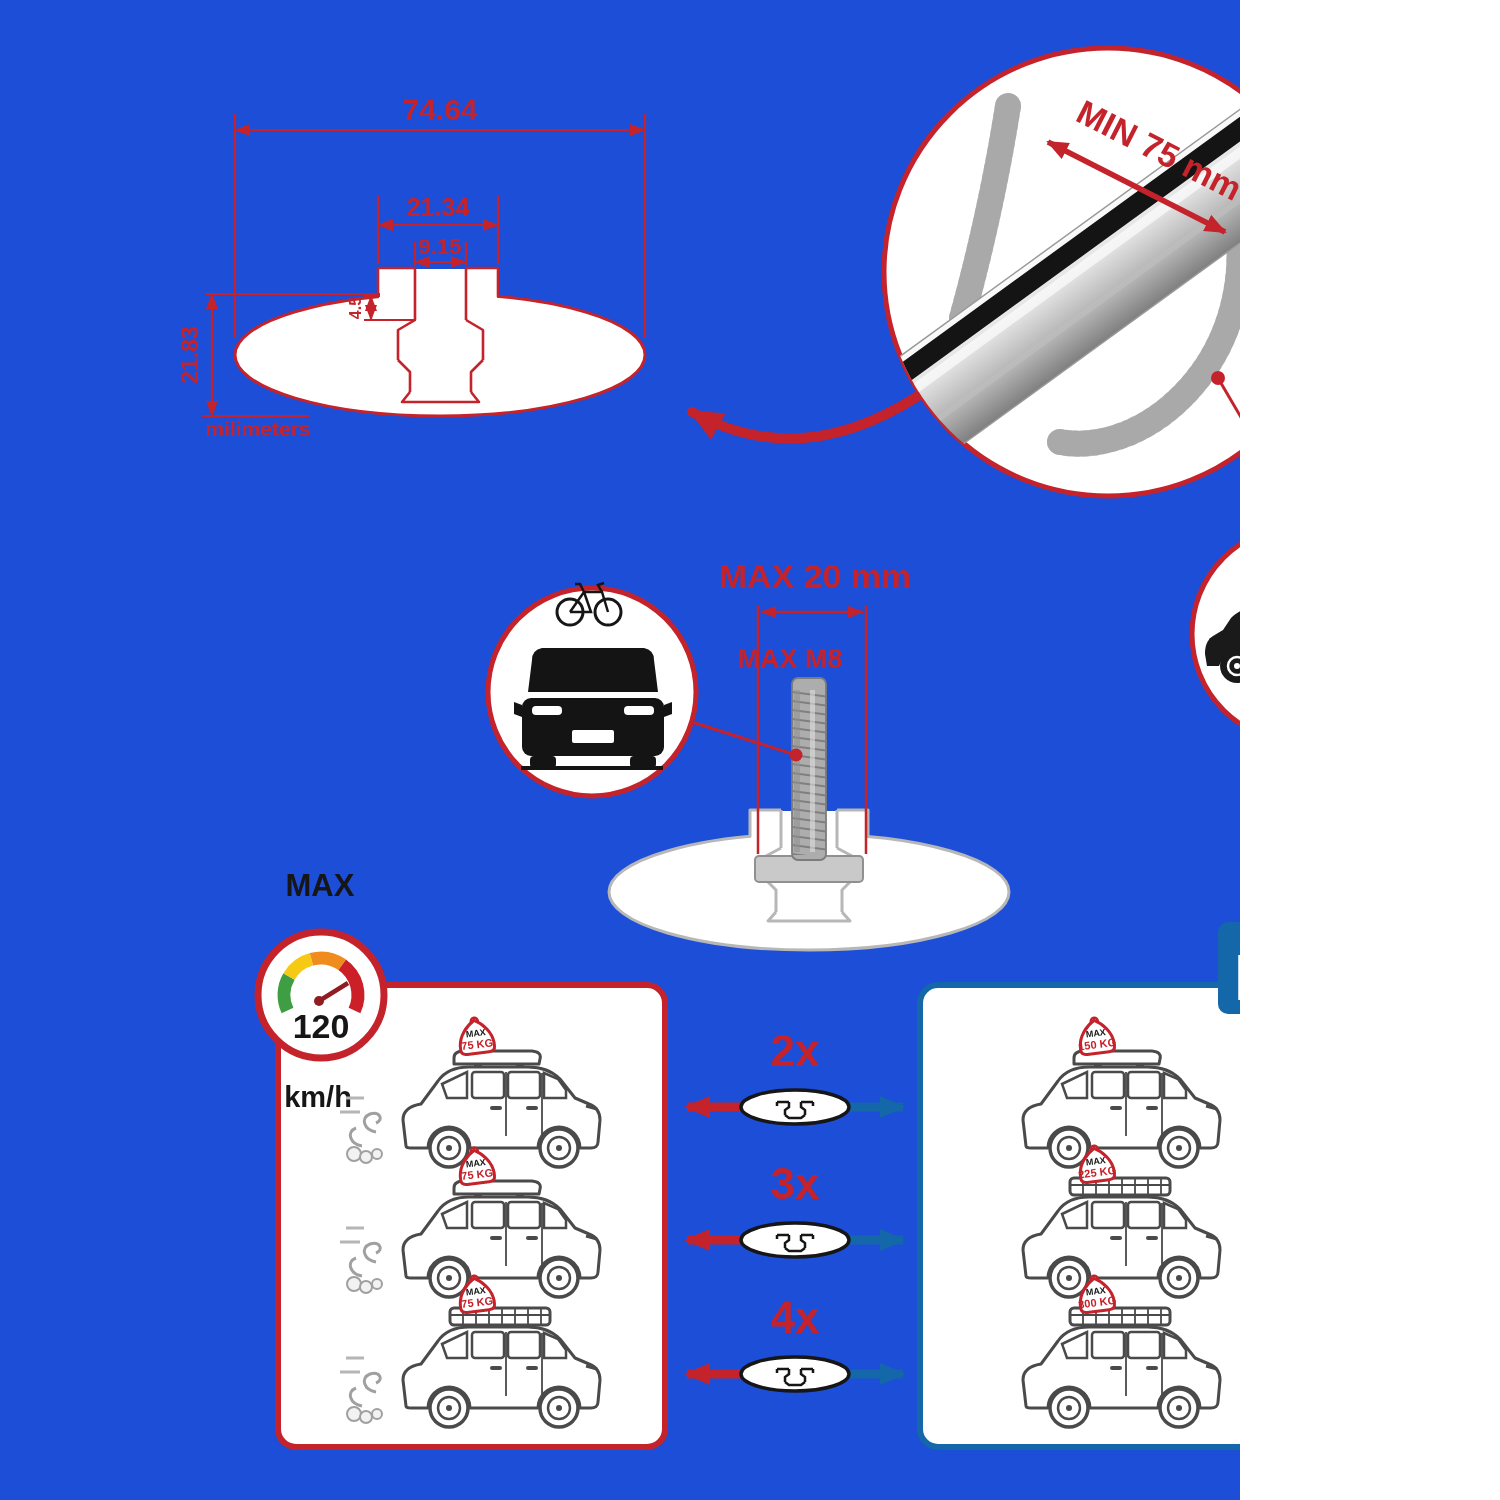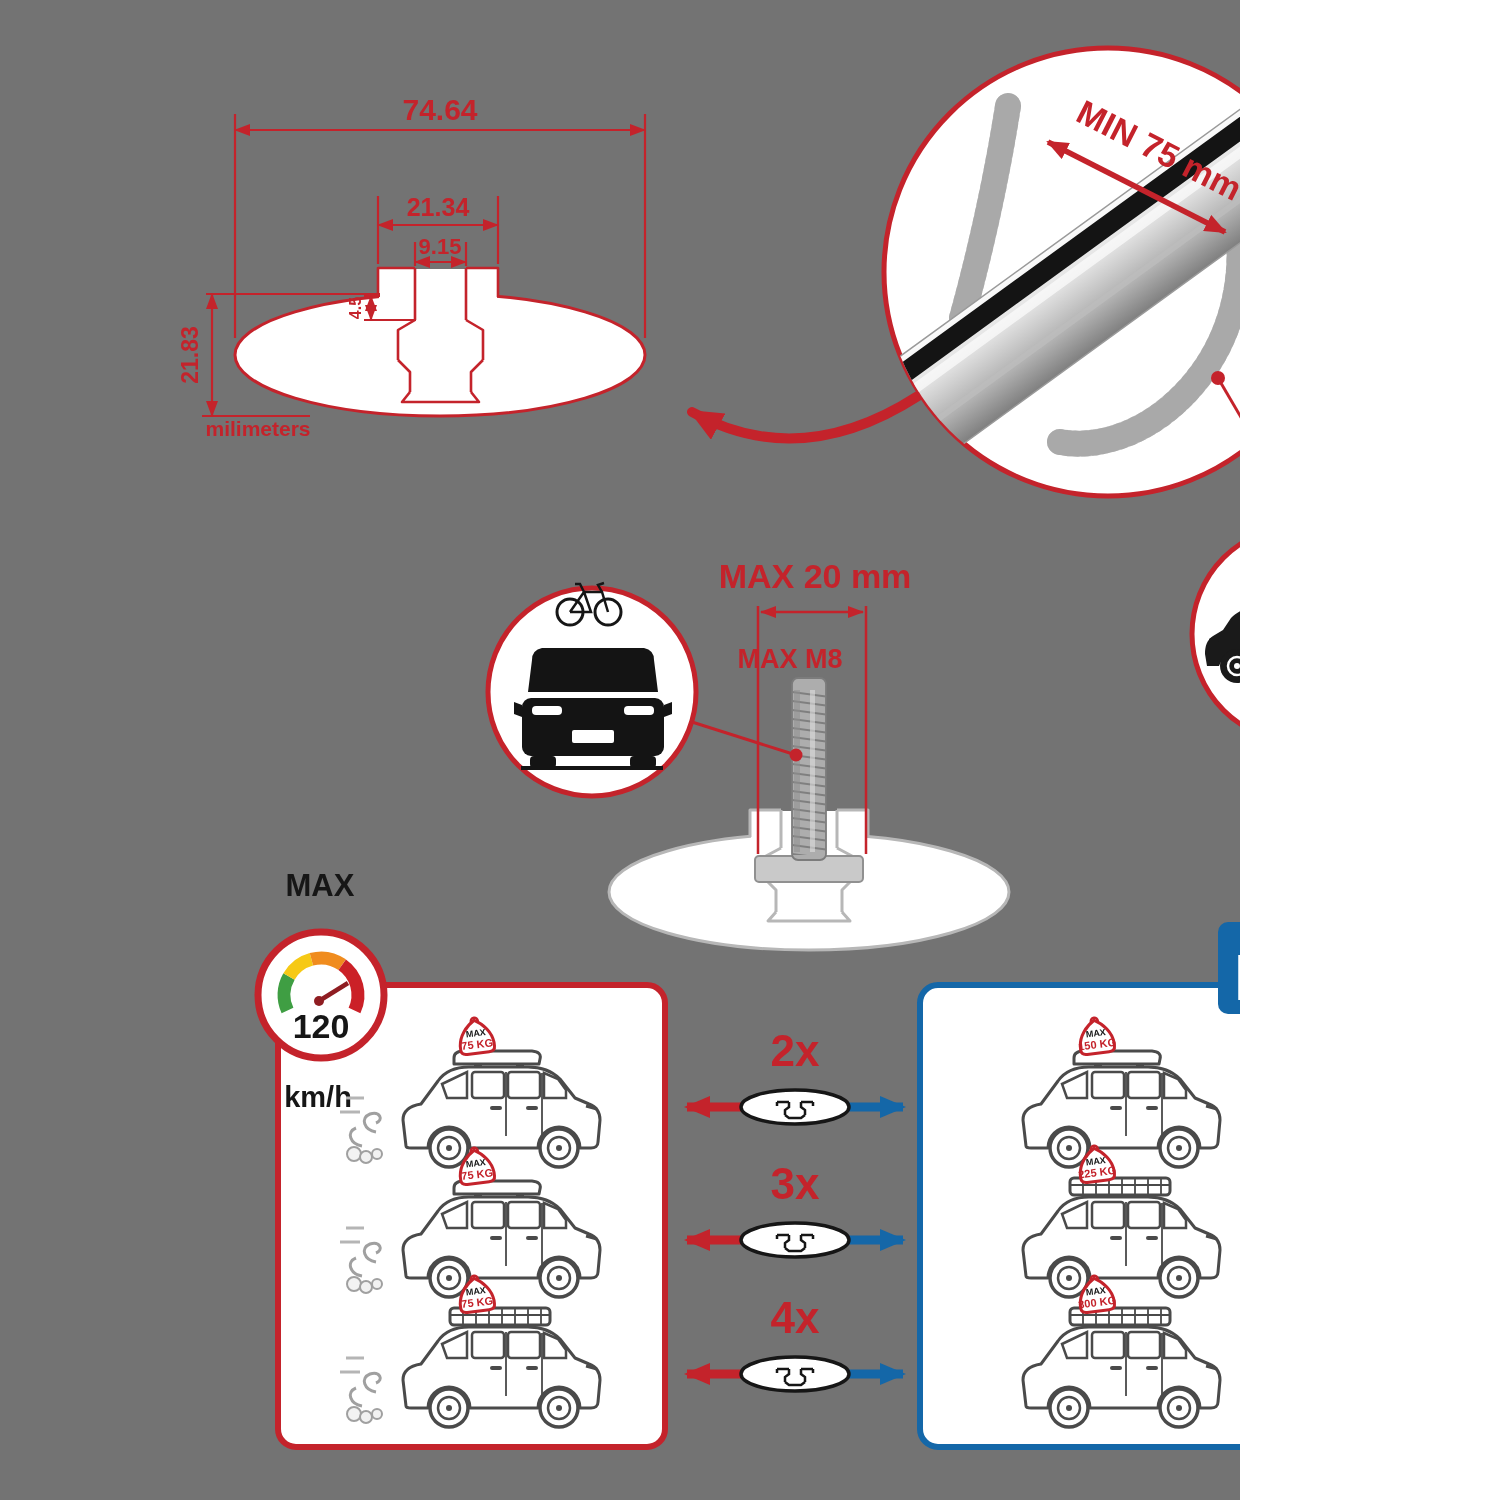--- a/index.html
+++ b/index.html
@@ -1,16 +1,16 @@
 <!DOCTYPE html>
 <html><head>
 <meta charset="utf-8">
 <style>
   html,body{margin:0;padding:0;background:#fff;}
-  #page{position:relative;width:1240px;height:1500px;background:#737373;overflow:hidden;
+  #page{position:relative;width:1240px;height:1500px;background:#1d4ed8;overflow:hidden;
         font-family:"Liberation Sans", sans-serif;}
   svg{position:absolute;overflow:visible;}
   text{font-family:"Liberation Sans", sans-serif;}
   .red-t{fill:#c4232b;font-weight:bold;}
   .dark-t{fill:#161616;font-weight:bold;}
   .white-t{fill:#ffffff;font-weight:bold;}
 </style>
 </head>
 <body>
 

